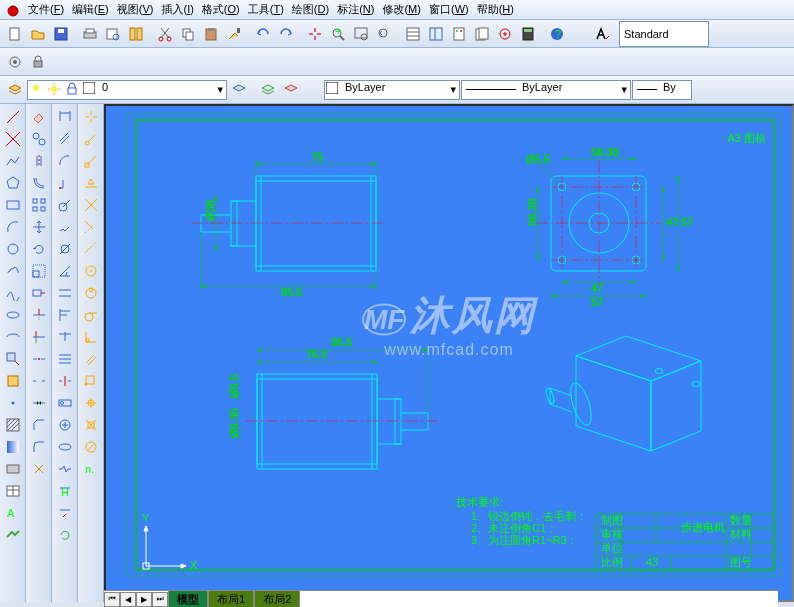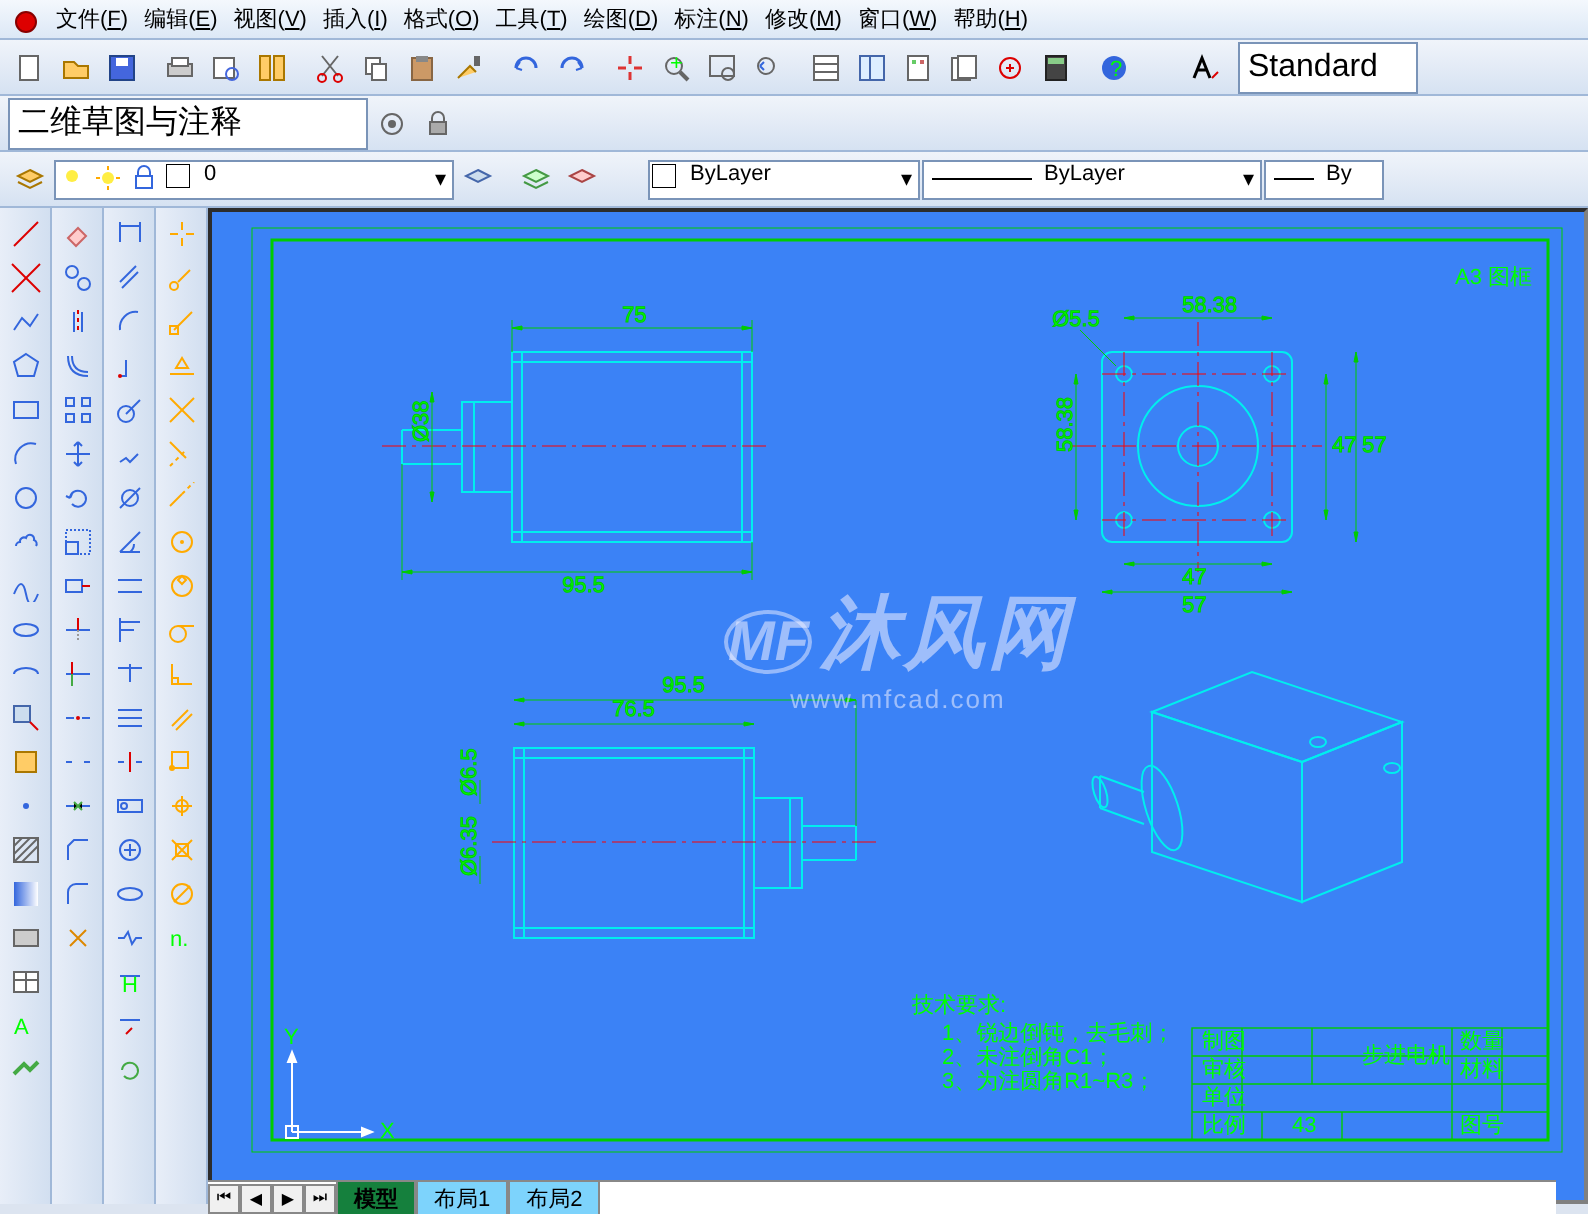--- a/index.html
+++ b/index.html
@@ -4,35 +4,35 @@
 <style>
 *{margin:0;padding:0;box-sizing:border-box;font-family:SimSun,Arial,sans-serif;font-size:11px;user-select:none}
 body{width:794px;height:607px;background:#dce4f0;overflow:hidden;position:relative}
 .menubar{height:20px;background:linear-gradient(#f4f8fd,#dce8f6);border-bottom:1px solid #a0b8d8;display:flex;align-items:flex-end;padding:0 2px}
 .mb-icon{width:16px;height:16px;margin:0 3px;display:inline-flex;align-items:center;justify-content:center}
 .mb-item{padding:2px 4px;cursor:pointer;white-space:nowrap}
 .mb-item .u{text-decoration:underline}
 .toolbar{height:28px;background:linear-gradient(#f0f4fa,#d6e2f2);border-bottom:1px solid #a0b8d8;display:flex;align-items:center;padding:1px 4px;gap:1px}
 .tb-btn{width:22px;height:22px;display:flex;align-items:center;justify-content:center;border:1px solid transparent;border-radius:2px;cursor:pointer}
 .tb-sep{width:5px;height:22px}
-.tb-input{height:20px;border:1px solid #7a94b8;background:#fff;padding:12px 4px;font-size:16px}
+.tb-input{height:20px;border:1px solid #7a94b8;background:#fff;padding:12px 4px;font-size:11px}
 .workspace{display:flex;height:498px}
 .vtoolbar{width:26px;background:linear-gradient(90deg,#e8eef8,#d2dff0);border-right:1px solid #a0b8d8;display:flex;flex-direction:column;align-items:center;padding:2px 0;gap:1px}
 .vt-btn{width:22px;height:21px;display:flex;align-items:center;justify-content:center;cursor:pointer}
 .canvas-wrap{flex:1;background:#3b82f6;position:relative;border:2px inset #808080}
 .drawing{position:absolute;inset:0}
 .tabs{height:17px;background:#fff;border-top:1px solid #888;display:flex;align-items:center;font-size:10px;position:absolute;bottom:0;left:104px;right:16px}
 .tab-nav{display:flex;gap:0}
 .tab-nb{width:16px;height:15px;border:1px solid #888;background:#f0f0f0;display:flex;align-items:center;justify-content:center;font-size:8px;cursor:pointer}
-.tab{padding:1px 8px;border:1px solid #888;background:#7dd3fc;cursor:pointer}
+.tab{padding:1px 8px;border:1px solid #888;background:#4d7c0f;cursor:pointer}
 .tab.active{background:#15803d;font-weight:bold}
 .watermark{position:absolute;left:50%;top:44%;transform:translate(-50%,-50%);color:rgba(240,240,255,.55);text-align:center;pointer-events:none}
 .watermark .main{font-size:40px;font-weight:bold;letter-spacing:2px;font-style:italic}
 .watermark .mf{font-size:28px;font-weight:bold;font-style:italic;display:inline-block;border:2px solid rgba(240,240,255,.5);border-radius:50%;width:44px;line-height:28px;margin-right:4px}
-.watermark .sub{font-size:13px;letter-spacing:1px;margin-top:-2px}
+.watermark .sub{font-size:16px;letter-spacing:1px;margin-top:-2px}
 svg text{font-family:SimSun,Arial;fill:#0f0}
 .combo{display:flex;align-items:center;border:1px solid #7a94b8;background:#fff;height:20px}
 .combo .ci{width:16px;height:16px;margin:0 1px}
 .combo select,.combo .ctxt{border:none;font-size:11px;height:18px;padding:0 2px;background:#fff}
 </style>
 </head>
 <body>
 
 <div class="menubar">
   <span class="mb-icon">
@@ -203,21 +203,20 @@
   <div class="tb-btn" style="width:28px">
       <svg width="20" height="16">
         <path d="M3 13L7 3l4 10M4.5 9h5" stroke="#000" fill="none" stroke-width="1.5"></path>
         <path d="M12 13l3-3" stroke="#d00"></path>
       </svg>
     </div>
   <input class="tb-input" style="width: 90px;" value="Standard">
 </div>
 
 <div class="toolbar">
-  <input class="tb-input" style="width: 180px;" value="二维草图与注释">
   <div class="tb-btn">
       <svg width="16" height="16">
         <circle cx="8" cy="8" r="5" fill="none" stroke="#666"></circle>
         <circle cx="8" cy="8" r="2" fill="#666"></circle>
       </svg>
     </div>
   <div class="tb-btn">
       <svg width="16" height="16">
         <rect x="4" y="7" width="8" height="6" fill="#aaa" stroke="#666"></rect>
         <path d="M5 7V5a3 3 0 0 1 6 0v2" fill="none" stroke="#666"></path>

